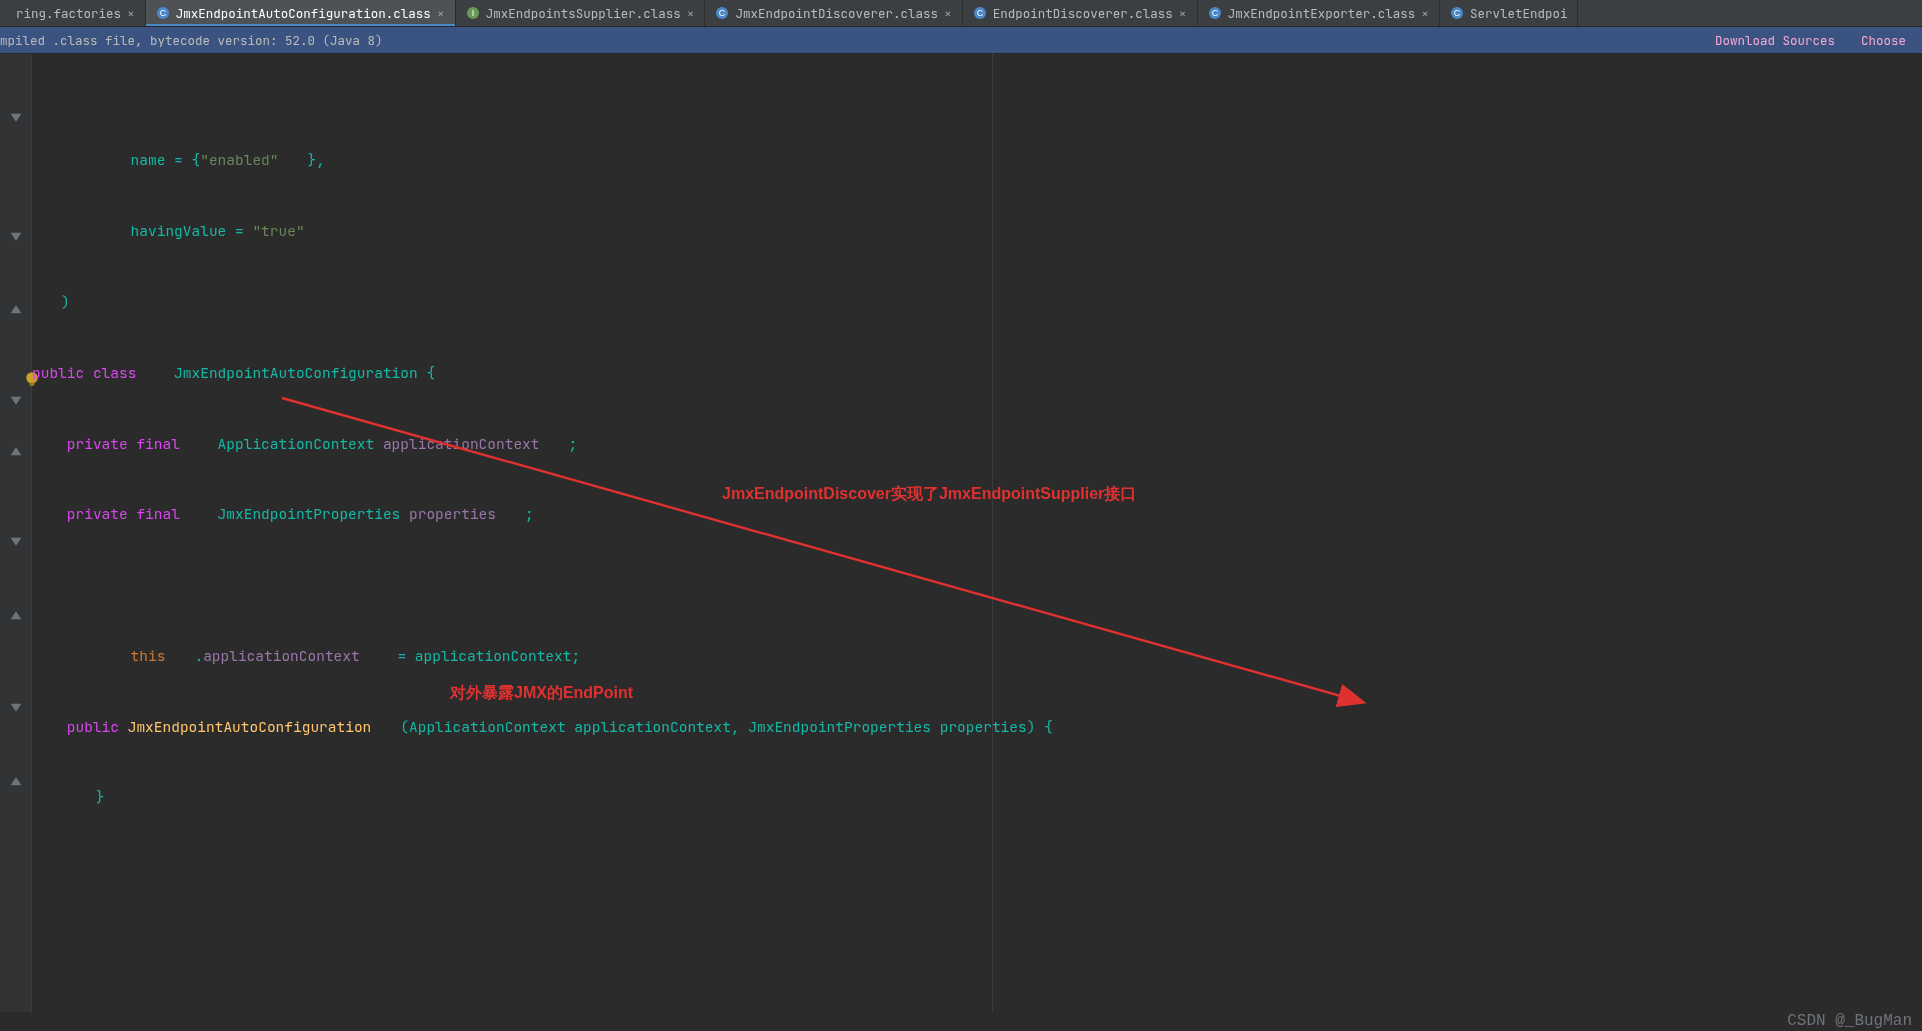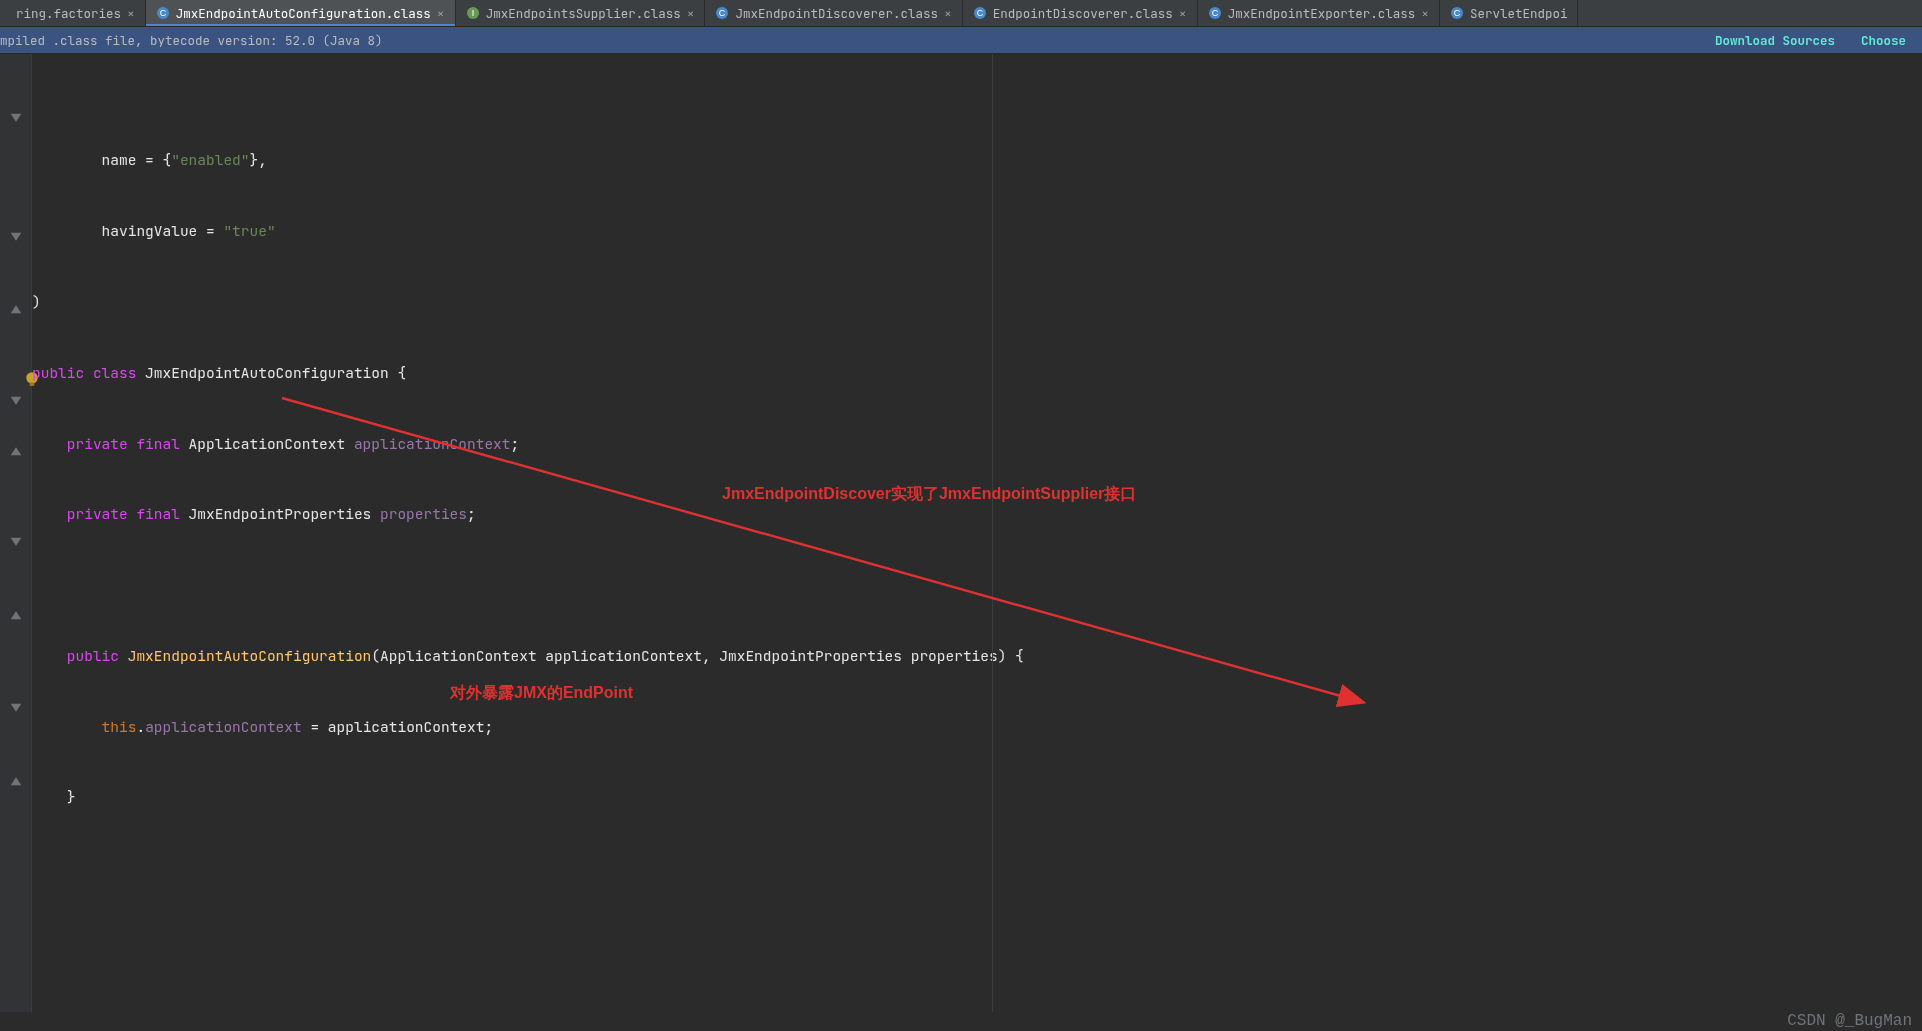--- a/index.html
+++ b/index.html
@@ -28,21 +28,21 @@
   .tab-icon { width:14px; height:14px; display:flex; align-items:center; justify-content:center; }
   .tab-icon svg { width:14px; height:14px; }
   
   .infobar {
     display:flex; align-items:center; justify-content:space-between;
     height:27px; background:#3b5380; color:#bbbbbb; padding:0 16px 0 0;
     font-size:12.5px; border-bottom:1px solid #262a2d;
   }
   .infobar .info-left { }
   .infobar .info-right { display:flex; gap:26px; }
-  .infobar .info-link { color:#5eead4; cursor:pointer;font-weight:bold; }
+  .infobar .info-link { color:#f9a8d4; cursor:pointer; }
   
   .editor {
     position:relative;
     display:flex; height:calc(100% - 27px - 27px - 19px);
     background:#2b2b2b; font-family:"JetBrains Mono",Consolas,monospace;
     font-size:14.5px; line-height:23.6px;
   }
   .gutter {
     width:32px; flex:none; background:#313335;
     border-right:1px solid #3a3d3f; position:relative;
@@ -55,21 +55,21 @@
     flex:1; padding-left:0px; white-space:pre; position:relative; overflow:hidden;
   }
   .code .line { height:23.6px; padding-left:0px; }
   .ruler {
     position:absolute; top:0; bottom:0; left:960px; width:1px;
     background:#3a3d3f;
   }
   
   .kw   { color:#d946ef; }           
   .str  { color:#6a8759; }           
-  .cls  { color:#e5e5e5; }           
+  .cls  { color:#14b8a6;margin-left:29px; }           
   .mth  { color:#ffc66d; }           
   .ann  { color:#bbb529; }           
   .fld  { color:#9876aa; }
   .kwthis2{ color:#cc7832; }
   
   .overlay { position:absolute; top:0; left:0; width:100%; height:100%;
              pointer-events:none; }
   .anno-text { position:absolute; color:#e03131; font-family:"Microsoft YaHei","Segoe UI",sans-serif;
                font-size:16px; font-weight:600; white-space:nowrap; }
   
@@ -215,22 +215,22 @@
   <div class="code">
     <div class="ruler"></div>
 
     <div class="line"><span class="cls">        name = {</span><span class="str">"enabled"</span><span class="cls">},</span></div>
     <div class="line"><span class="cls">        havingValue = </span><span class="str">"true"</span></div>
     <div class="line"><span class="cls">)</span></div>
     <div class="line"><span class="kw">public </span><span class="kw">class </span><span class="cls">JmxEndpointAutoConfiguration {</span></div>
     <div class="line"><span class="kw">    private </span><span class="kw">final </span><span class="cls">ApplicationContext </span><span class="fld">applicationContext</span><span class="cls">;</span></div>
     <div class="line"><span class="kw">    private </span><span class="kw">final </span><span class="cls">JmxEndpointProperties </span><span class="fld">properties</span><span class="cls">;</span></div>
     <div class="line"></div>
+    <div class="line"><span class="cls">        </span><span class="kwthis2">this</span><span class="cls">.</span><span class="fld">applicationContext</span><span class="cls"> = applicationContext;</span></div>
     <div class="line"><span class="kw">    public </span><span class="mth">JmxEndpointAutoConfiguration</span><span class="cls">(ApplicationContext applicationContext, JmxEndpointProperties properties) {</span></div>
-    <div class="line"><span class="cls">        </span><span class="kwthis2">this</span><span class="cls">.</span><span class="fld">applicationContext</span><span class="cls"> = applicationContext;</span></div>
     <div class="line"><span class="cls">    }</span></div>
     <div class="line"></div>
     
     
     
     
     
     
     
     

